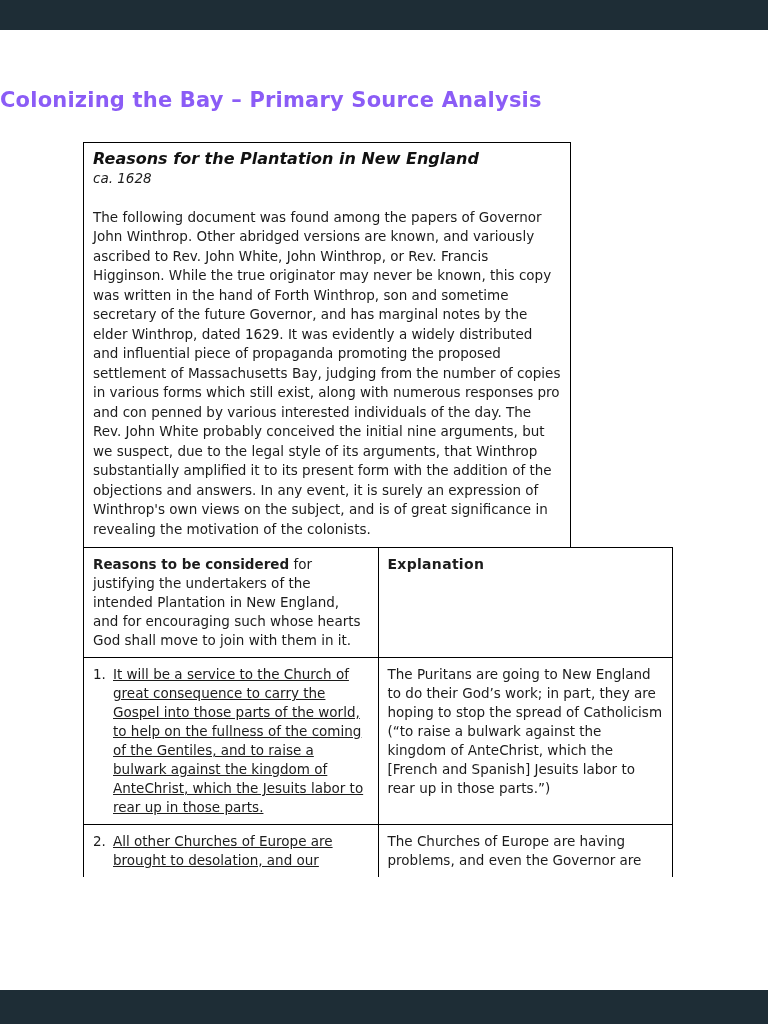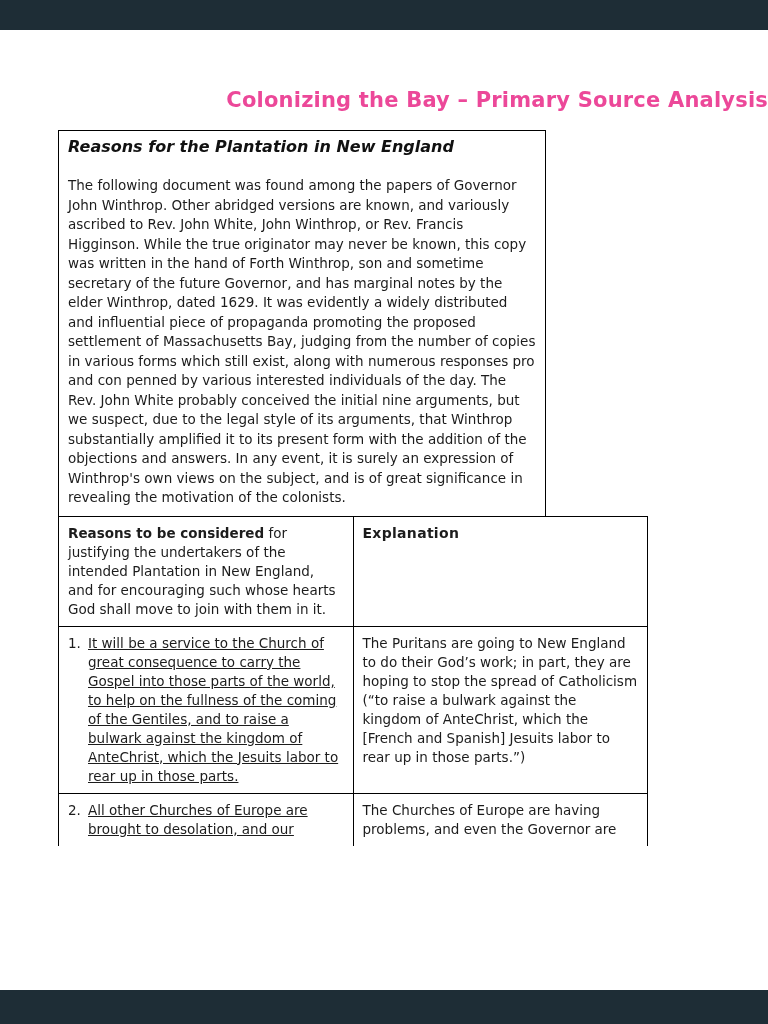--- a/index.html
+++ b/index.html
@@ -21,30 +21,30 @@
     left: 0; right: 0; bottom: 0;
     height: 34px;
     background: #1e2d36;
   }
   .page {
     height: 960px;
     padding-top: 58px;
     background: #ffffff;
   }
   .doc-title {
-    text-align: right;
+    text-align: left;
     font-weight: bold;
     font-size: 21px;
     letter-spacing: 0.2px;
-    margin-bottom: 18px;
-    color: #ec4899;
+    margin-bottom: 30px;
+    color: #8b5cf6;
   }
   .content {
     width: 488px;
-    margin-left: 58px;
+    margin-left: 83px;
   }
   .intro-box {
     border: 1px solid #000000;
     padding: 5px 9px 8px 9px;
     font-size: 13.5px;
     line-height: 19.5px;
   }
   .intro-heading {
     font-weight: bold;
     font-style: italic;
@@ -91,20 +91,21 @@
 <div class="top-bar"></div>
 
 <div class="page">
 
   <h1 class="doc-title">Colonizing the Bay – Primary Source Analysis</h1>
 
   <div class="content">
 
     <div class="intro-box">
       <div class="intro-heading">Reasons for the Plantation in New England</div>
+      <div class="intro-date">ca. 1628</div>
       <p class="intro-paragraph">The following document was found among the papers of Governor John Winthrop. Other abridged versions are known, and variously ascribed to Rev. John White, John Winthrop, or Rev. Francis Higginson. While the true originator may never be known, this copy was written in the hand of Forth Winthrop, son and sometime secretary of the future Governor, and has marginal notes by the elder Winthrop, dated 1629. It was evidently a widely distributed and influential piece of propaganda promoting the proposed settlement of Massachusetts Bay, judging from the number of copies in various forms which still exist, along with numerous responses pro and con penned by various interested individuals of the day. The Rev. John White probably conceived the initial nine arguments, but we suspect, due to the legal style of its arguments, that Winthrop substantially amplified it to its present form with the addition of the objections and answers. In any event, it is surely an expression of Winthrop's own views on the subject, and is of great significance in revealing the motivation of the colonists.</p>
     </div>
 
     <table class="reasons">
       <tbody>
           <tr>
         <td>
           <span class="bold">Reasons to be considered</span><span> for justifying the undertakers of the intended Plantation in New England, and for encouraging such whose hearts God shall move to join with them in it.</span>
         </td>
         <td class="expl-header">Explanation</td>

